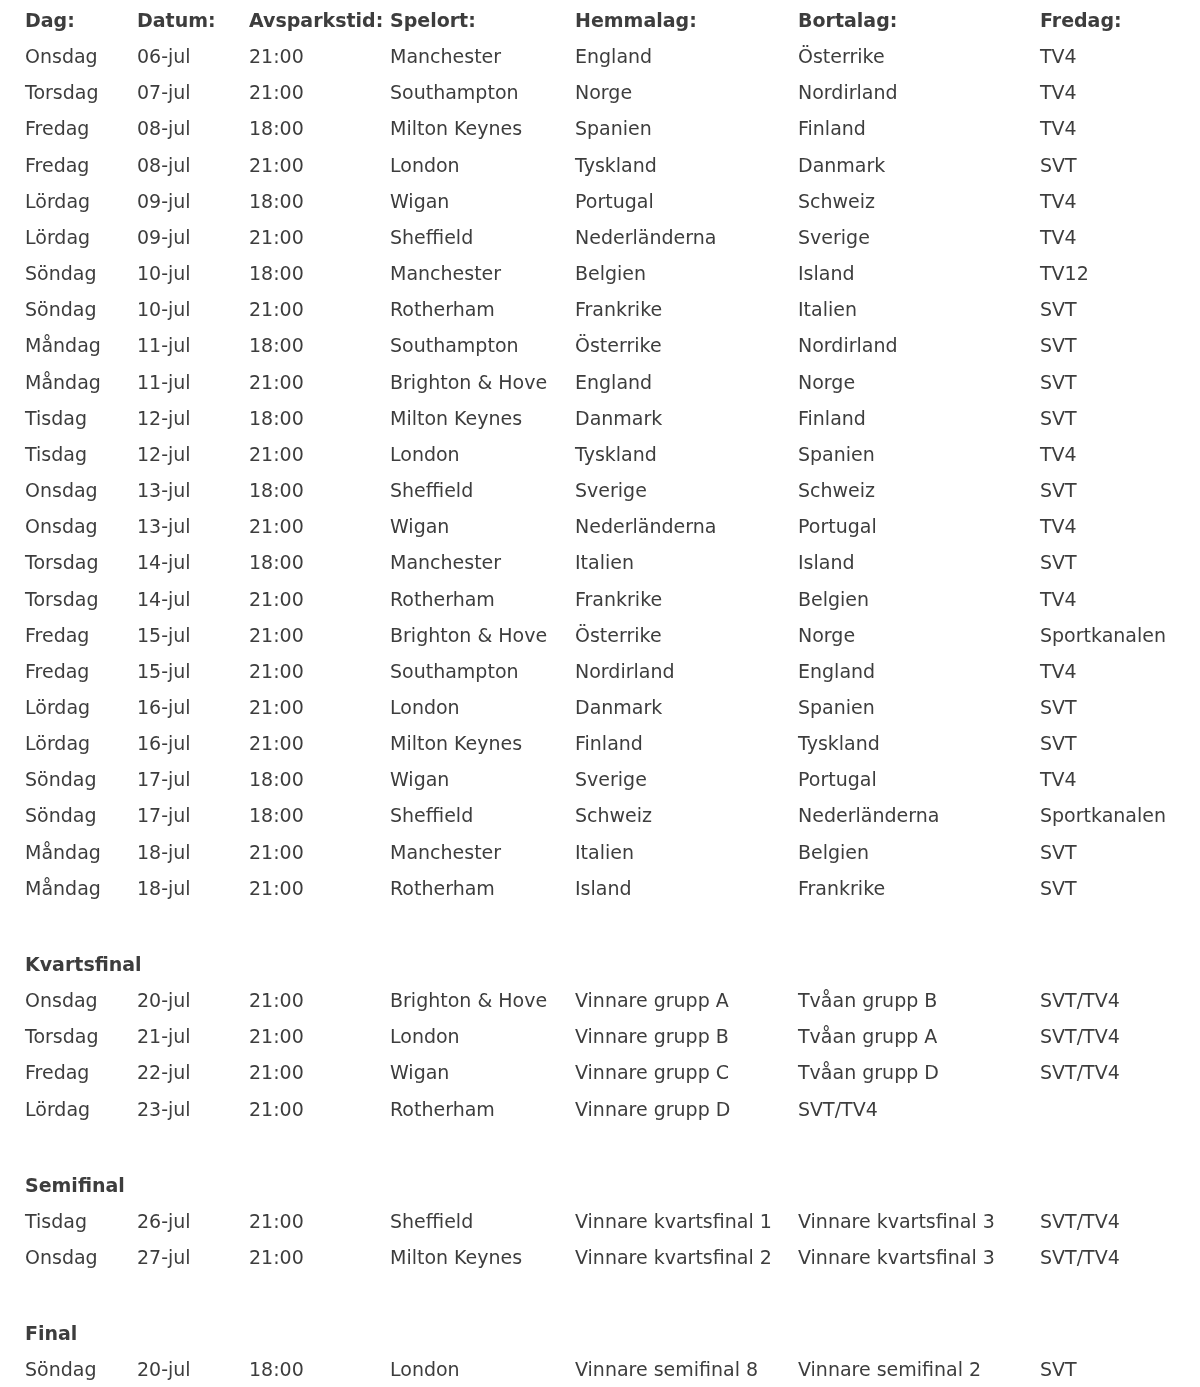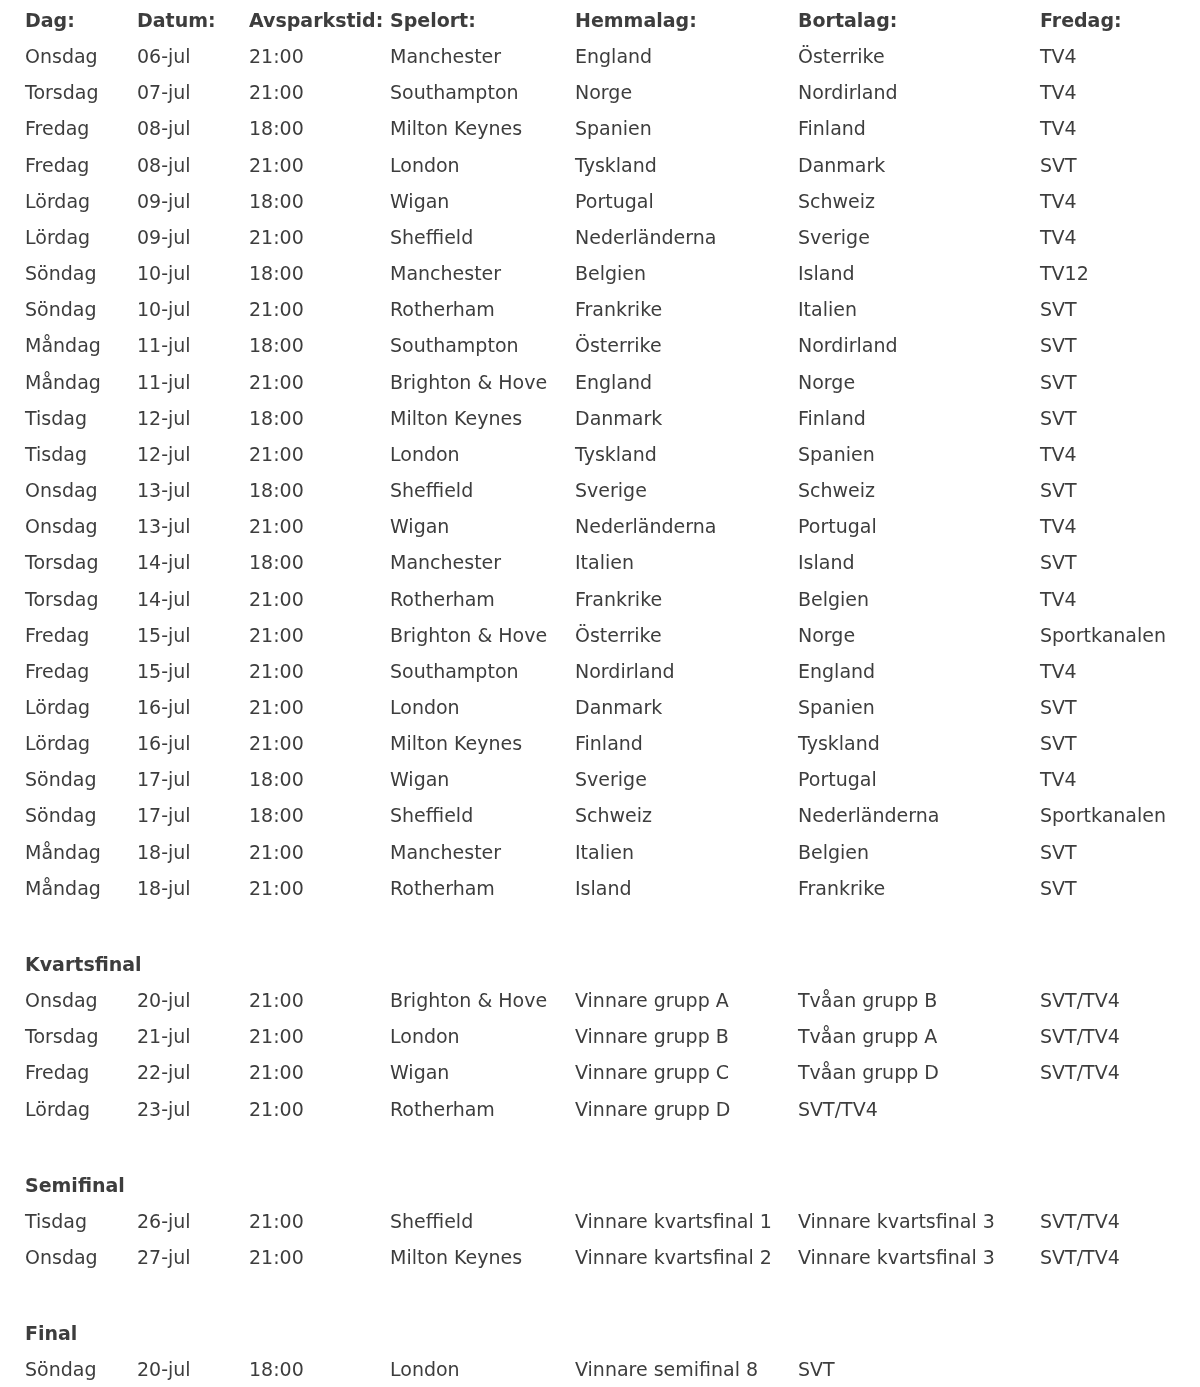--- a/index.html
+++ b/index.html
@@ -338,18 +338,19 @@
 
   <div class="section">
     <div class="section-title">Final</div>
     <div>
         <div class="row">
           <div>Söndag</div>
           <div>20-jul</div>
           <div>18:00</div>
           <div>London</div>
           <div>Vinnare semifinal 8</div>
+          <div>Vinnare semifinal 2</div>
           <div>SVT</div>
         </div>
       </div>
   </div>
 
 </div>
 
 </body></html>

